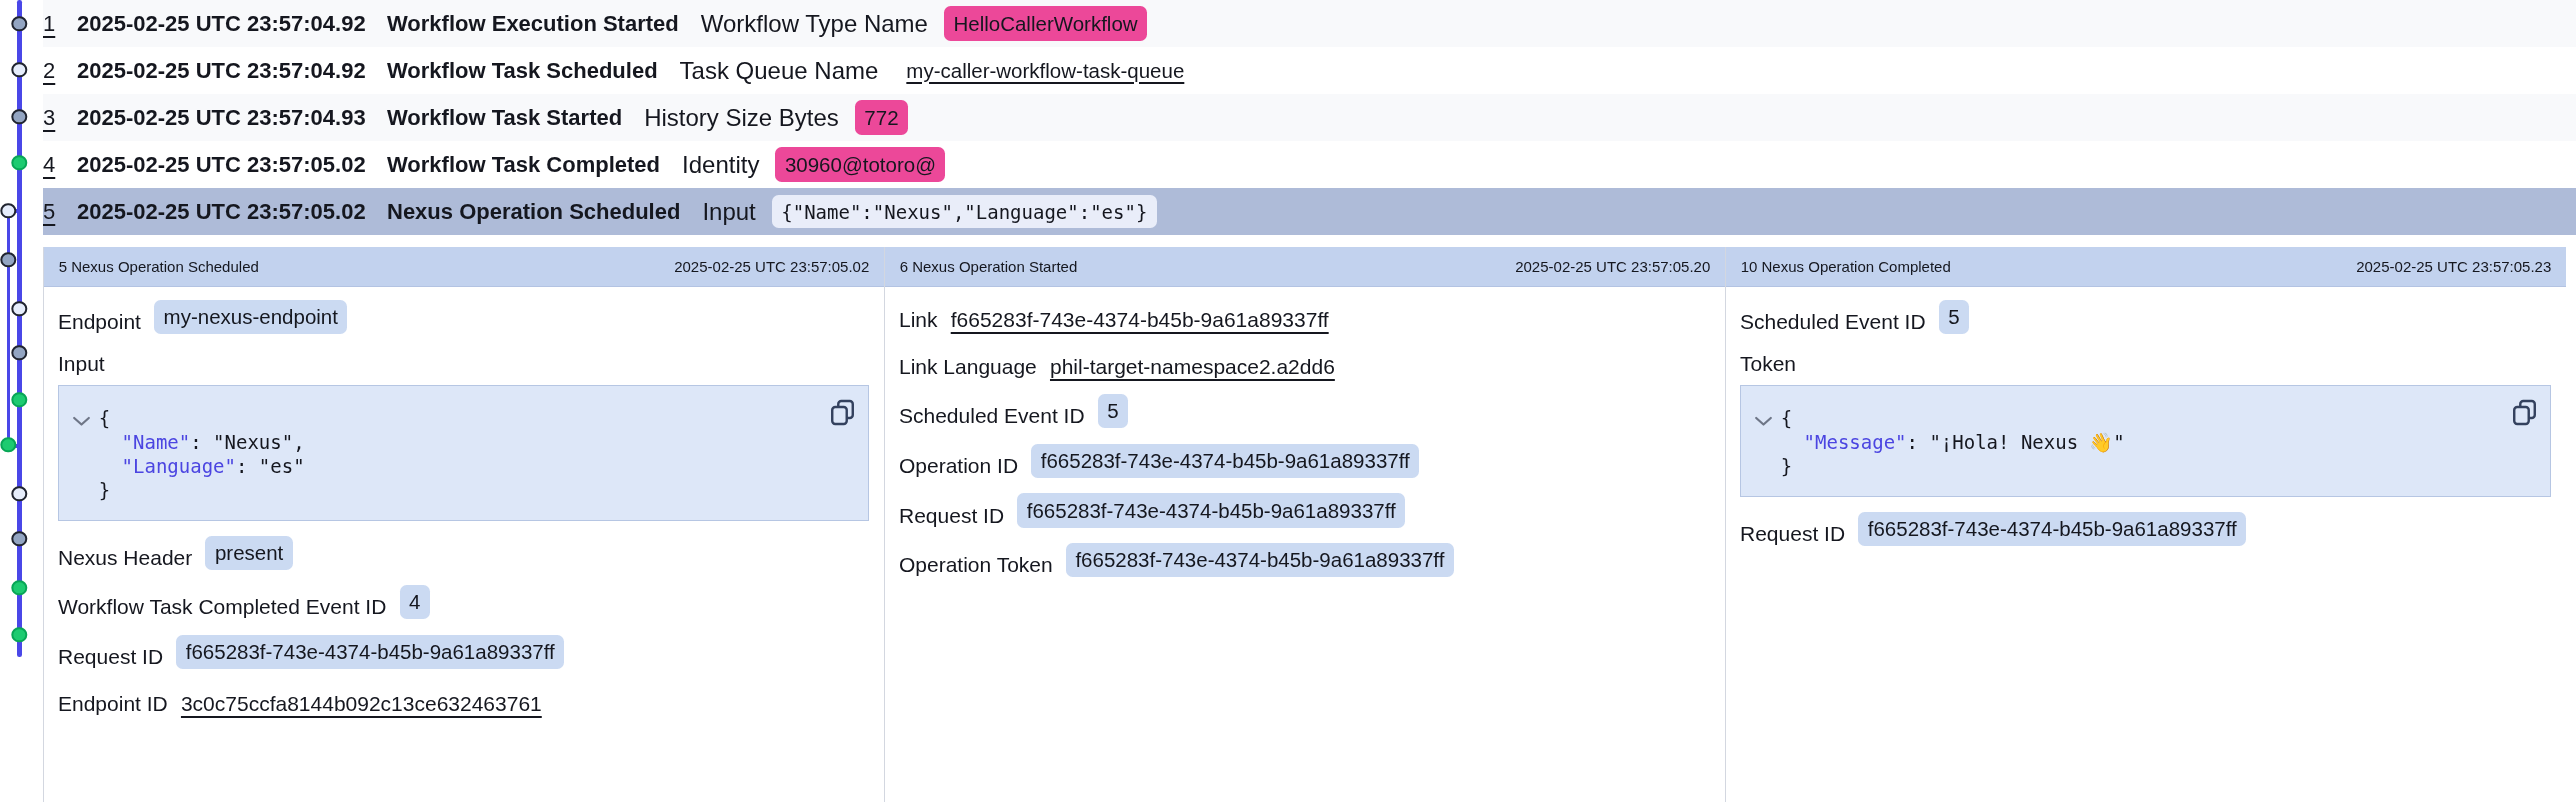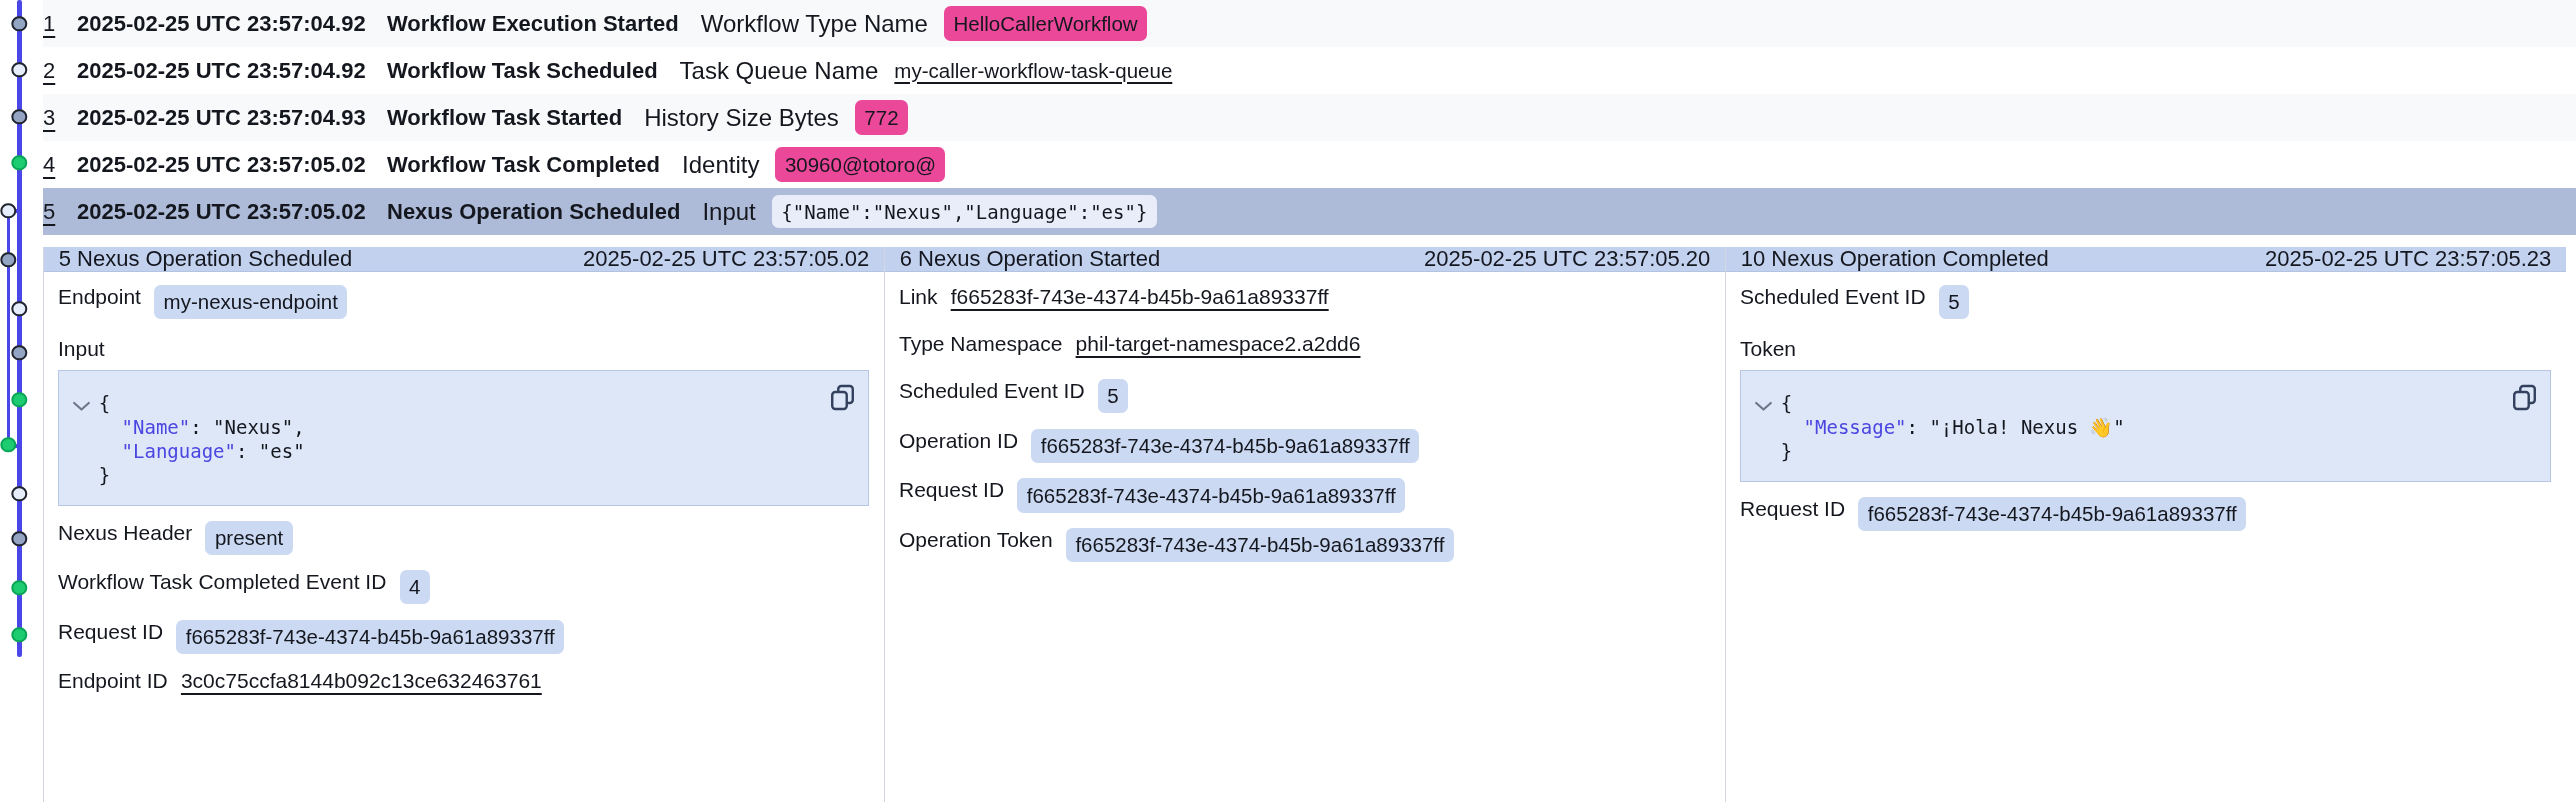--- a/index.html
+++ b/index.html
@@ -34,32 +34,32 @@
   .ev-id { width:34px; font-size:22px; font-weight:500; text-decoration:underline; text-underline-offset:5.1px; color:#15171f; }
   .ev-time { width:310px; font-size:22px;font-weight:bold; }
   .ev-name { font-size:22px; font-weight:700; }
   .ev-attr { margin-left:22px; font-size:24px; }
   .chip {
     margin-left:16px; background:#ec4899; border-radius:6.6px;
     padding:5.1px 9.5px; font-size:20.5px; white-space:nowrap;
   }
   .chip.mono { font-family:"DejaVu Sans Mono", monospace; font-size:19px; }
   .evrow.selected .chip { background:#e9edf9; }
-  .evlink { margin-left:16px; font-size:20.5px; text-decoration:underline; text-underline-offset:4.4px; text-decoration-thickness:1.5px; color:#15171f; }
+  .evlink { margin-left:28px; font-size:20.5px; text-decoration:underline; text-underline-offset:4.4px; text-decoration-thickness:1.5px; color:#15171f; }
 
   
   #panels { position:absolute; left:43px; top:247px; width:2525px; height:556px; display:flex; z-index:2; background:#ffffff; }
   .panel { width:841px; border-left:1.5px solid #d3d7e0; height:556px; overflow:hidden; }
   .panel-header {
-    height:25px; background:#c2d2ee; border-bottom:1.5px solid #b3c3e2;
+    height:40px; background:#c2d2ee; border-bottom:1.5px solid #b3c3e2;
     display:flex; justify-content:space-between; align-items:center;
-    padding:0 14.7px; font-size:22px;
+    padding:0 14.7px; font-size:15px;
   }
   .panel-body { padding:12.5px 14.7px 0 14px; }
-  .prow { display:flex; align-items:flex-start; margin-bottom:15.4px; min-height:32px; }
+  .prow { display:flex; align-items:flex-end; margin-bottom:15.4px; min-height:32px; }
   .plabel { font-size:21px; margin-right:13.2px; white-space:nowrap; }
   .pchip { background:#cbdaf2; border-radius:6.6px; padding:5.1px 9.5px; font-size:20.5px; white-space:nowrap; }
   .plink { font-size:21px; text-decoration:underline; text-underline-offset:5.1px; text-decoration-thickness:1.8px; color:#15171f; }
   .coderow { margin-bottom:14.7px; }
   .coderow .plabel { display:block; margin-bottom:7.3px; line-height:29px; }
   .codeblock {
     position:relative; background:#dde7f8; border:1.5px solid #b6c6e3;
     padding:20px 44px 17.6px 14.7px;
   }
   .codepre { font-family:"DejaVu Sans Mono", monospace; font-size:19px; line-height:24px; margin-left:25px; white-space:pre; color:#15171f; }
@@ -184,21 +184,21 @@
     <div class="panel-header">
       <span>6 Nexus Operation Started</span>
       <span>2025-02-25 UTC 23:57:05.20</span>
     </div>
     <div class="panel-body">
         <div class="prow">
           <span class="plabel">Link</span>
           <span class="plink">f665283f-743e-4374-b45b-9a61a89337ff</span>
         </div>
         <div class="prow">
-          <span class="plabel">Type Namespace</span>
+          <span class="plabel">Link Language</span>
           <span class="plink">phil-target-namespace2.a2dd6</span>
         </div>
         <div class="prow">
           <span class="plabel">Scheduled Event ID</span>
           <span class="pchip">5</span>
         </div>
         <div class="prow">
           <span class="plabel">Operation ID</span>
           <span class="pchip">f665283f-743e-4374-b45b-9a61a89337ff</span>
         </div>

